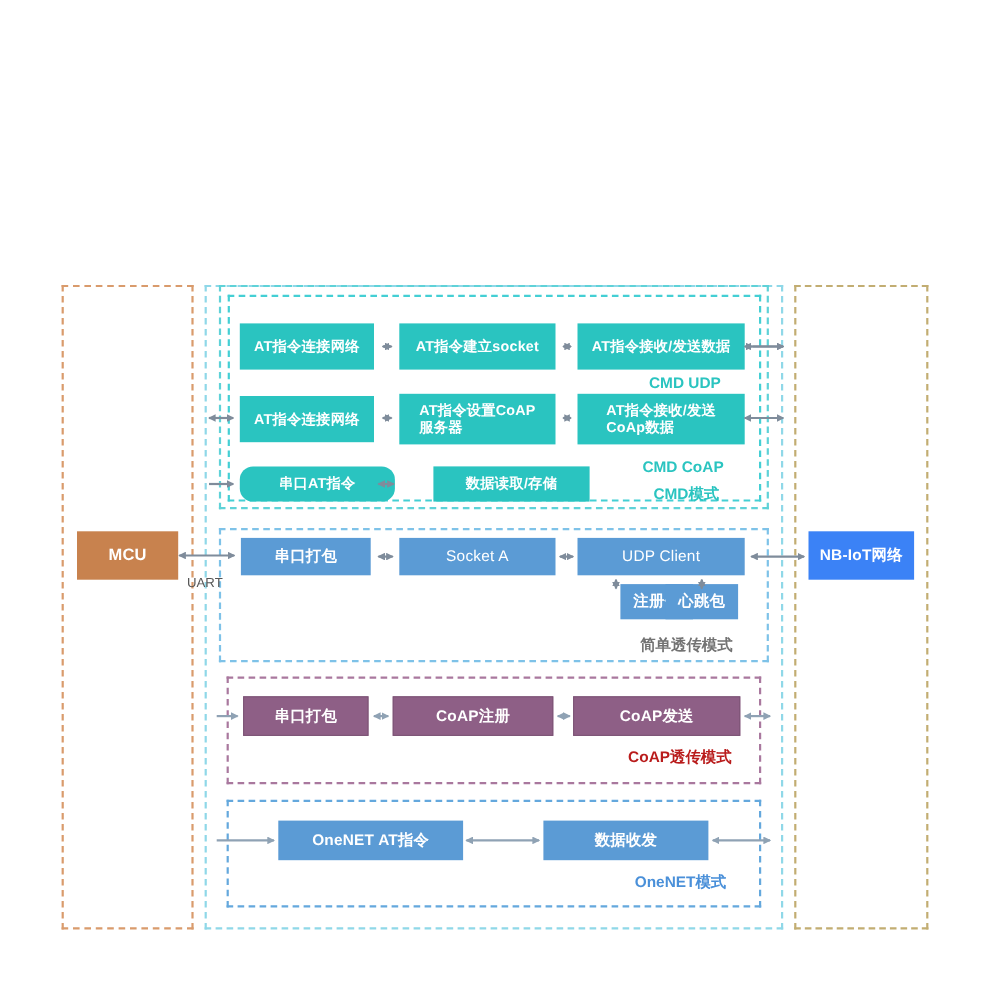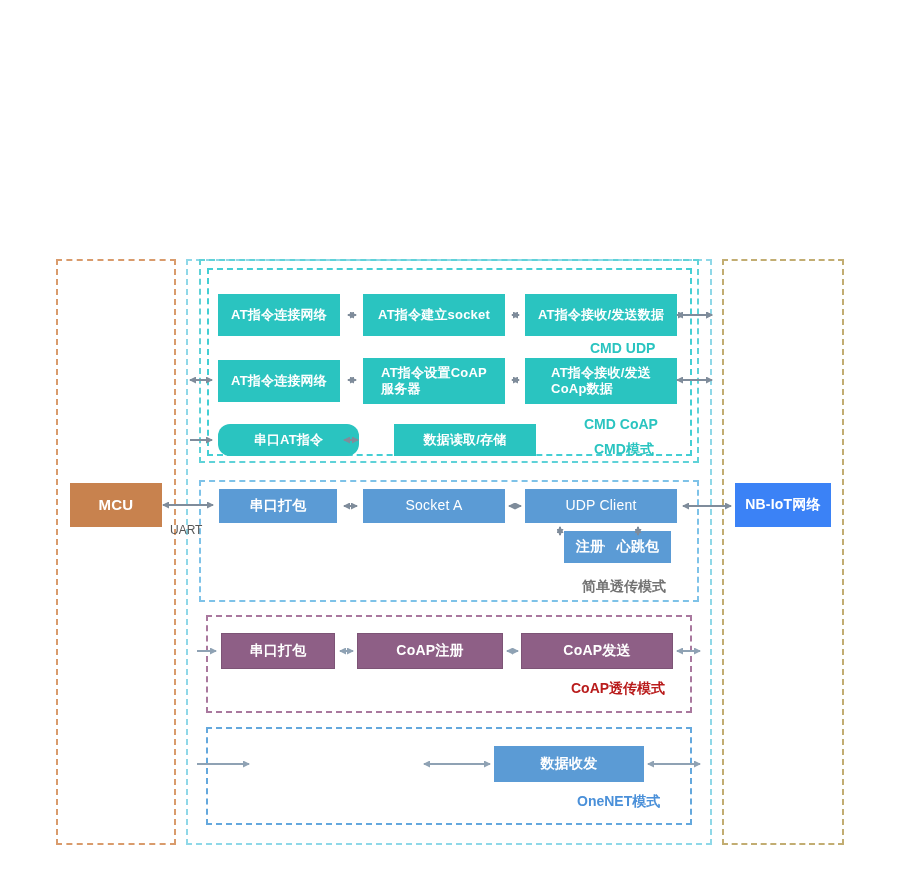--- a/index.html
+++ b/index.html
@@ -85,20 +85,21 @@
   <div class="dash dash-coap" style="left:206px;top:615px;width:486px;height:98px;"></div>
 
   <div class="node n-purple" style="left:221px;top:633px;width:114px;height:36px;">串口打包</div>
   <div class="node n-purple" style="left:357px;top:633px;width:146px;height:36px;">CoAP注册</div>
   <div class="node n-purple" style="left:521px;top:633px;width:152px;height:36px;">CoAP发送</div>
 
   <div class="cap cap-purple" style="left:571px;top:680px;">CoAP透传模式</div>
 
   <div class="dash dash-onenet" style="left:206px;top:727px;width:486px;height:98px;"></div>
 
+  <div class="node n-blue-b" style="left:253px;top:746px;width:168px;height:36px;">OneNET AT指令</div>
   <div class="node n-blue-b" style="left:494px;top:746px;width:150px;height:36px;">数据收发</div>
 
   <div class="cap cap-onenet" style="left:577px;top:793px;">OneNET模式</div>
 
   <div class="node n-mcu" style="left:70px;top:483px;width:92px;height:44px;">MCU</div>
 
   <div class="node n-net" style="left:735px;top:483px;width:96px;height:44px;">NB-IoT网络</div>
 
   <div class="lbl-uart" style="left:170px;top:523px;">UART</div>
 

